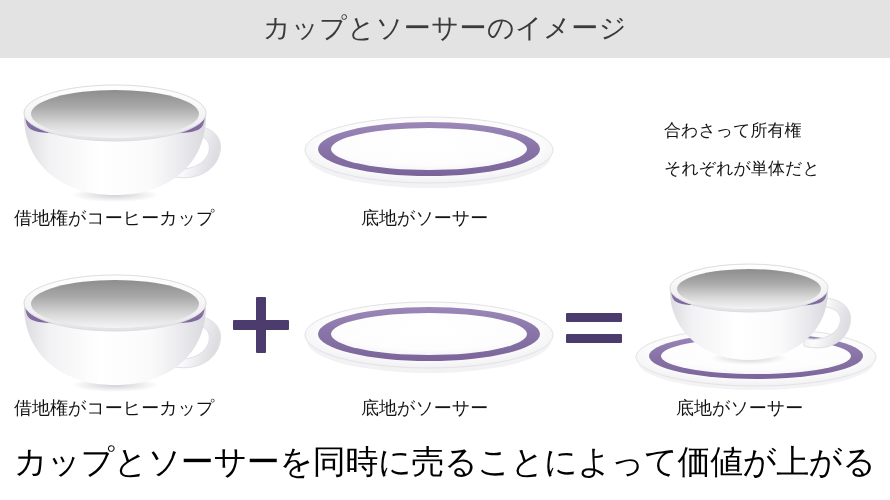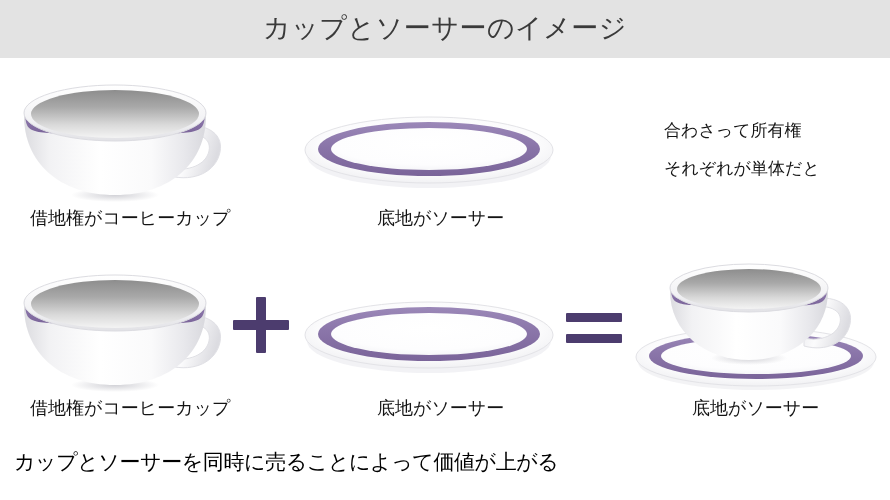--- a/index.html
+++ b/index.html
@@ -40,36 +40,35 @@
   }
 
   
   .label {
     position: absolute;
     font-size: 18px;
     line-height: 24px;
     color: #141414;
     white-space: nowrap;
     font-weight: 400;
-    margin-left: 16px;
   }
   .note-line {
     position: absolute;
     font-size: 17px;
     line-height: 24px;
     color: #141414;
     white-space: nowrap;
   }
 
   .headline {
     position: absolute;
     left: 14px;
     top: 440px;
     width: 866px;
-    font-size: 21px;
+    font-size: 33px;
     line-height: 44px;
     color: #000000;
     white-space: nowrap;
     font-weight: 400;
     letter-spacing: -0.4px;
   }
 
   
   .art {
     position: absolute;

